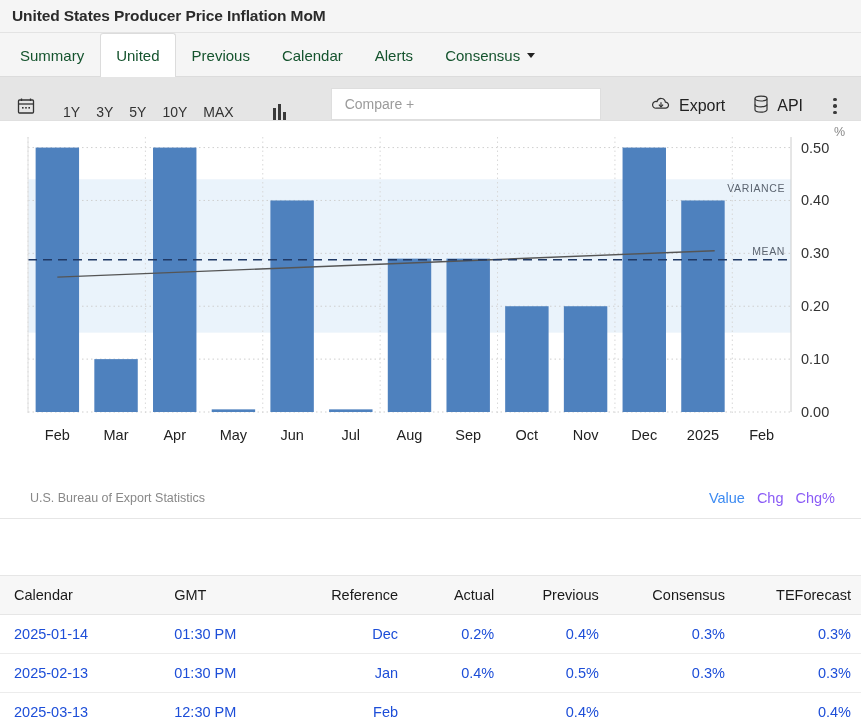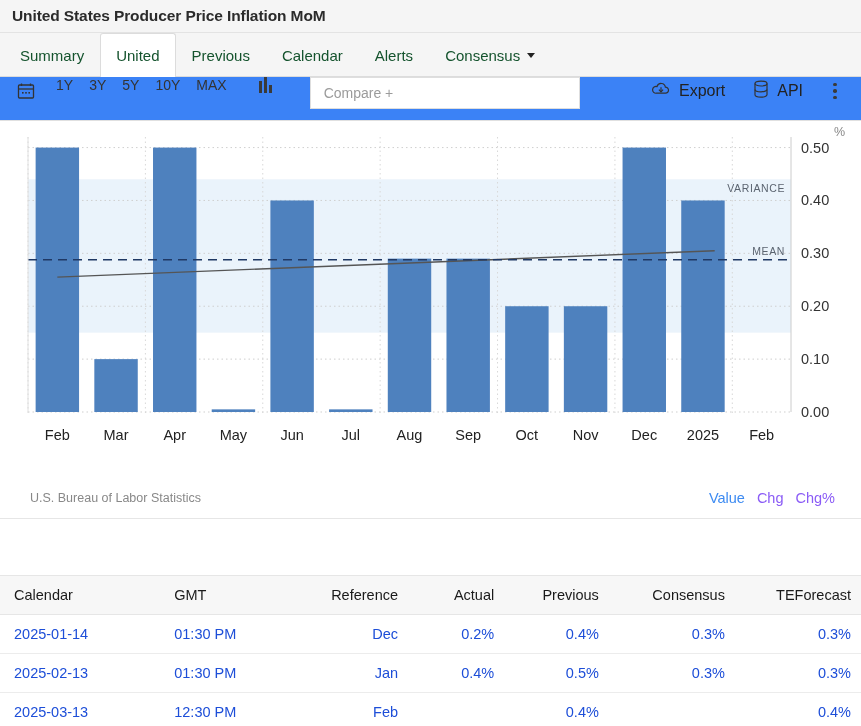--- a/index.html
+++ b/index.html
@@ -66,25 +66,25 @@
     margin-left: 7px;
     width: 0; height: 0;
     border-left: 4.5px solid transparent;
     border-right: 4.5px solid transparent;
     border-top: 5px solid #222;
   }
 
   
   .toolbar {
     height: 44px;
-    background: #3b82f6;
+    background: #e5e5e5;
     border-bottom: 1px solid #e0e0e0;
-    display: flex; align-items: flex-start;
+    display: flex; align-items: flex-end;
     padding: 0 14px 0 12px;
-    gap: 0;
+    gap: 7px;
   }
   .tb-icon {
     display: flex; align-items: center; justify-content: center;
     width: 28px; height: 28px;
     cursor: pointer;
     color: #333;
   }
   .periods {
     display: flex; align-items: center;
     margin-left: 16px;
@@ -358,21 +358,21 @@
           <text x="401.50000000000006" y="311" text-anchor="middle" font-size="14.5" fill="#222" font-family="&quot;Liberation Sans&quot;, sans-serif">Aug</text>
           <text x="460.19230769230774" y="311" text-anchor="middle" font-size="14.5" fill="#222" font-family="&quot;Liberation Sans&quot;, sans-serif">Sep</text>
           <text x="518.8846153846154" y="311" text-anchor="middle" font-size="14.5" fill="#222" font-family="&quot;Liberation Sans&quot;, sans-serif">Oct</text>
           <text x="577.5769230769231" y="311" text-anchor="middle" font-size="14.5" fill="#222" font-family="&quot;Liberation Sans&quot;, sans-serif">Nov</text>
           <text x="636.2692307692307" y="311" text-anchor="middle" font-size="14.5" fill="#222" font-family="&quot;Liberation Sans&quot;, sans-serif">Dec</text>
           <text x="694.9615384615385" y="311" text-anchor="middle" font-size="14.5" fill="#222" font-family="&quot;Liberation Sans&quot;, sans-serif">2025</text>
           <text x="753.6538461538462" y="311" text-anchor="middle" font-size="14.5" fill="#222" font-family="&quot;Liberation Sans&quot;, sans-serif">Feb</text>
         </svg>
     </div>
     <div class="source-row">
-      <div class="source-text">U.S. Bureau of Labor Statistics</div>
+      <div class="source-text">U.S. Bureau of Export Statistics</div>
       <div class="metric-toggles" id="metrics">
           <div class="metric active">Value</div>
           <div class="metric">Chg</div>
           <div class="metric">Chg%</div>
         </div>
     </div>
   </div>
 
   <div class="table-wrap">
     <table>

